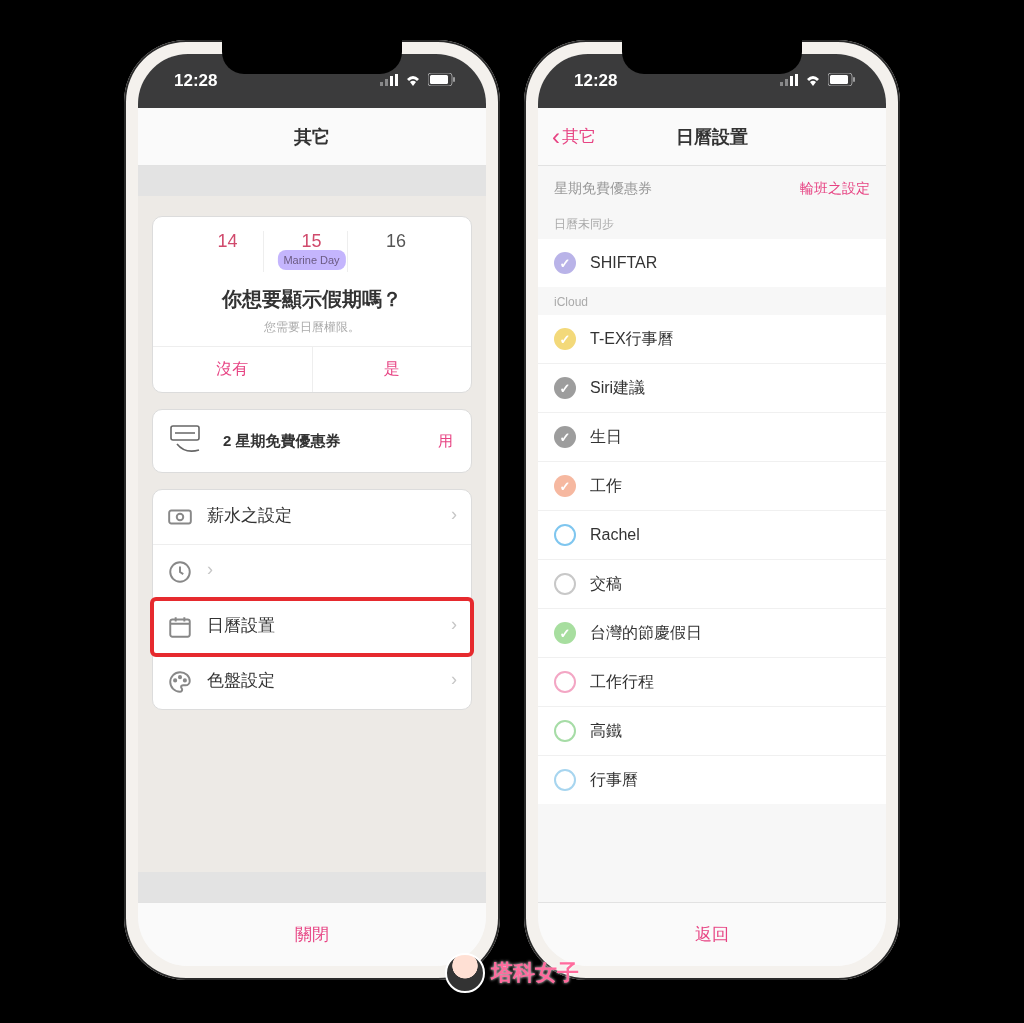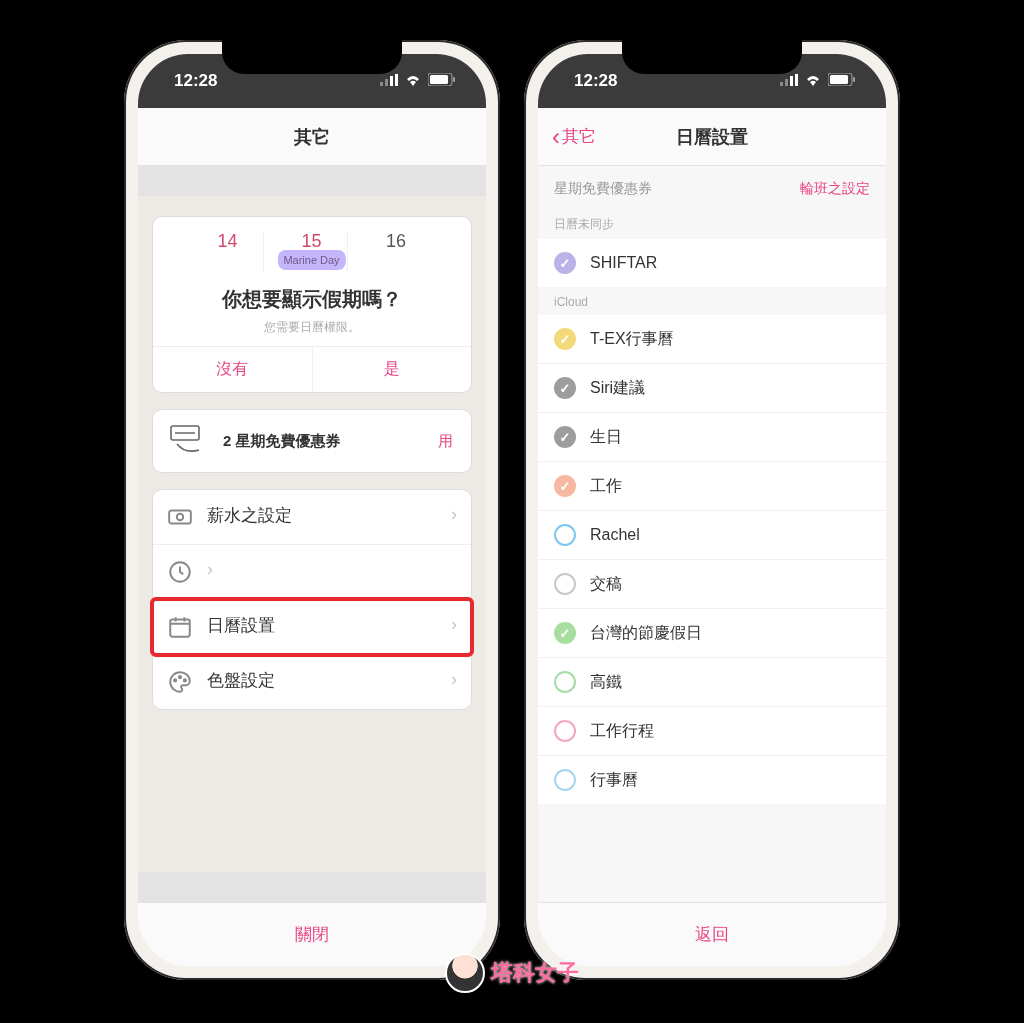--- a/index.html
+++ b/index.html
@@ -408,26 +408,26 @@
             <span class="circle" style="border-color: rgb(200, 200, 200);"></span>
             <span>交稿</span>
           </div>
           <div class="calrow">
             <span class="circle filled" style="background: rgb(167, 222, 159);">
               <span class="check">✓</span>
             </span>
             <span>台灣的節慶假日</span>
           </div>
           <div class="calrow">
+            <span class="circle" style="border-color: rgb(243, 166, 196);"></span>
+            <span>工作行程</span>
+          </div>
+          <div class="calrow">
             <span class="circle" style="border-color: rgb(166, 220, 166);"></span>
             <span>高鐵</span>
-          </div>
-          <div class="calrow">
-            <span class="circle" style="border-color: rgb(243, 166, 196);"></span>
-            <span>工作行程</span>
           </div>
           <div class="calrow">
             <span class="circle" style="border-color: rgb(167, 213, 239);"></span>
             <span>行事曆</span>
           </div>
         </div>
     </div>
 
     <div class="footerbar">
       <span class="footerbtn">返回</span>

